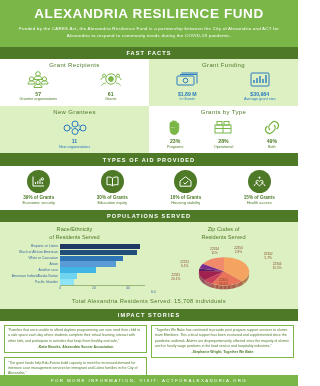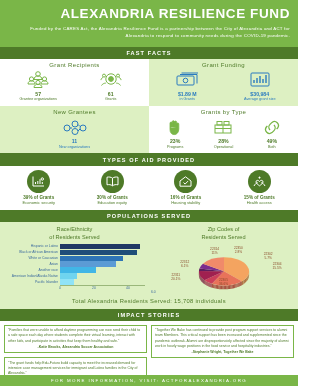--- a/index.html
+++ b/index.html
@@ -8,21 +8,21 @@
     font-family:"Liberation Sans",sans-serif;
     background:#ffffff;
     -webkit-font-smoothing:antialiased;
   }
   .page{position:relative;width:298px;height:386px;}
 
   
   .header{
     background:#7ab648;
     padding:6px 8px 7px 8px;
-    text-align:right;
+    text-align:center;
   }
   .header h1{
     margin:0 0 4px 0;
     font-size:13.5px;
     letter-spacing:.6px;
     font-weight:bold;
     color:#ffffff;
   }
   .header p{
     margin:0;

